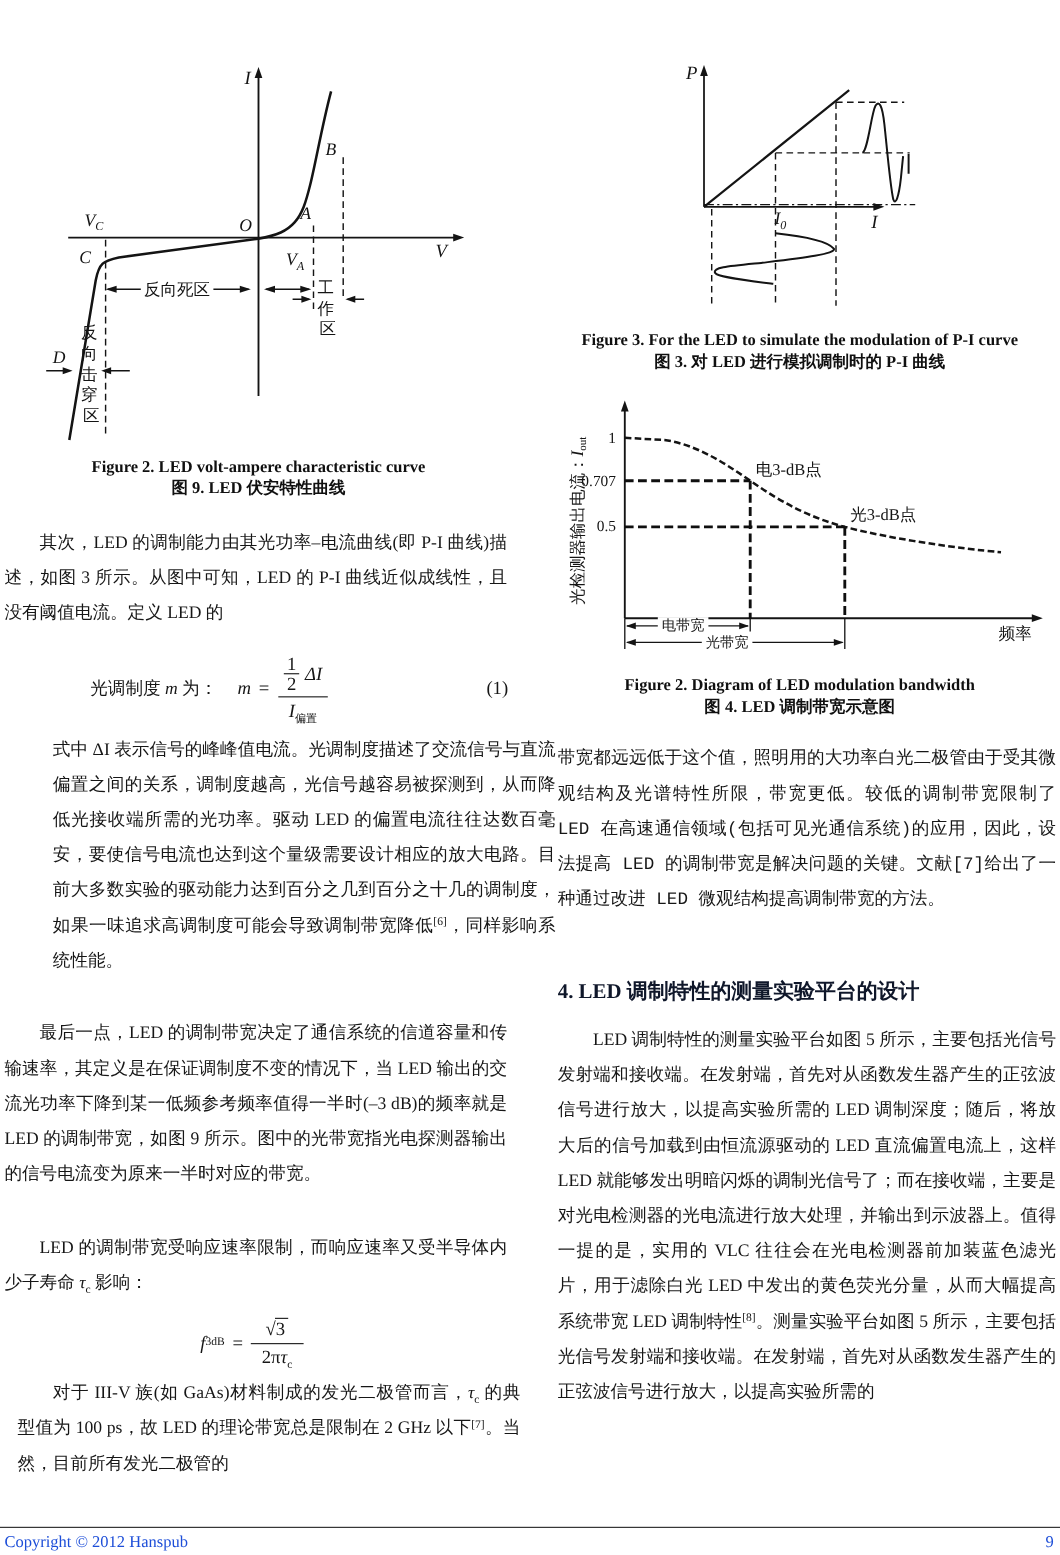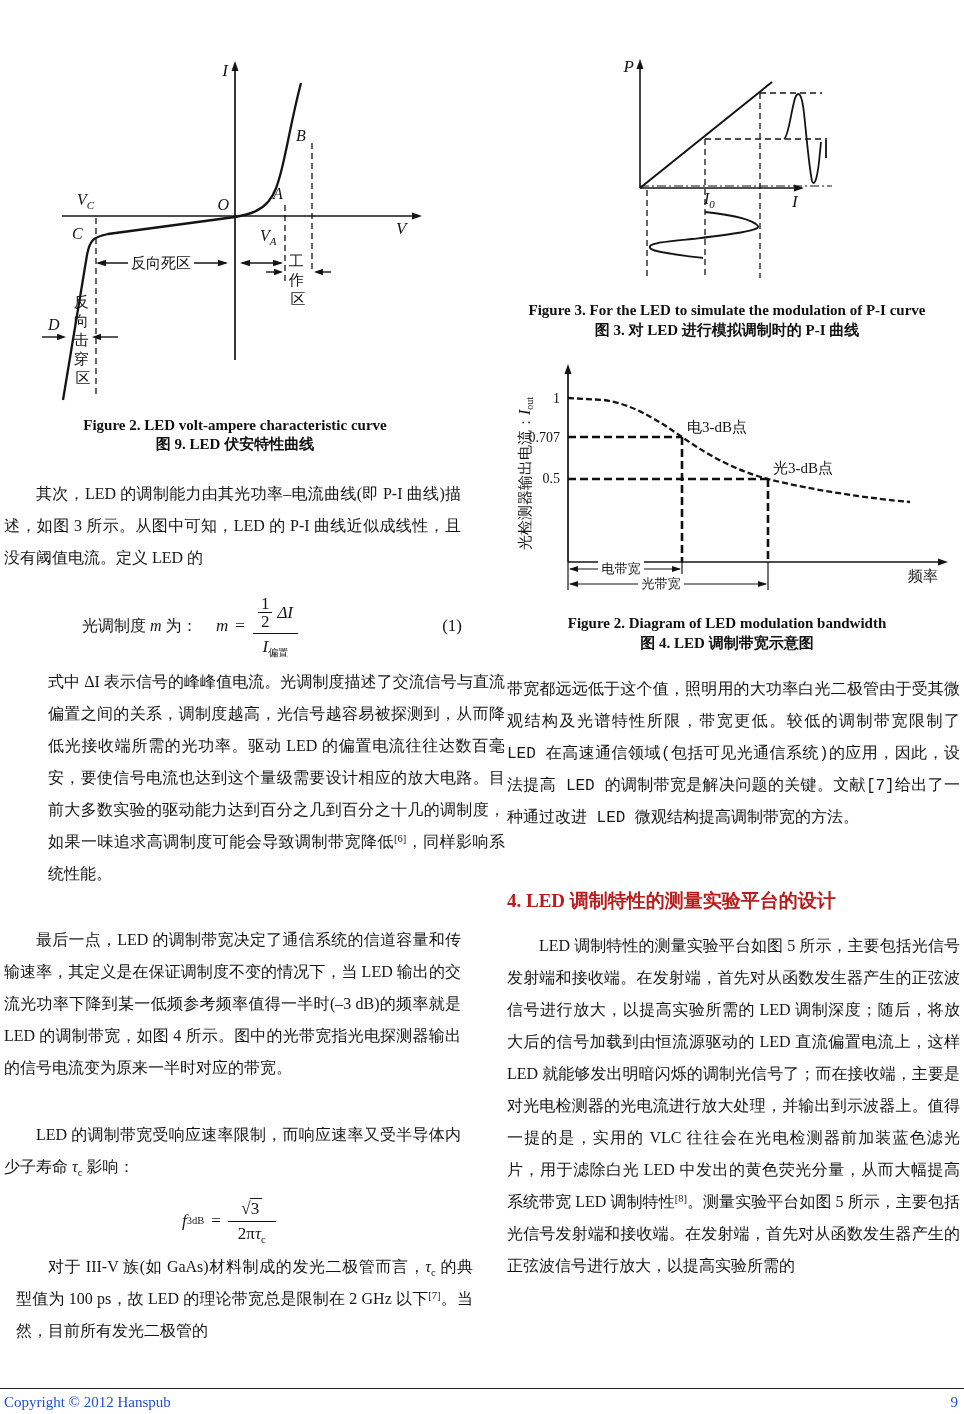--- a/index.html
+++ b/index.html
@@ -3,21 +3,21 @@
 <meta charset="utf-8">
 <style>
   html,body{margin:0;padding:0;background:#e8e8e8;}
   .page{position:relative;width:964px;height:1414px;background:#ffffff;margin:0 auto;
         font-family:"Liberation Serif","DejaVu Serif",serif;color:#161616;overflow:hidden;}
   .abs{position:absolute;}
   .para{font-size:16px;line-height:32px;text-align:justify;color:#161616;margin:0;}
   .indent{text-indent:32px;}
   .cap{font-weight:bold;font-size:15px;line-height:19px;text-align:center;color:#101010;}
   .hdr{font-size:17px;text-align:center;color:#101010;letter-spacing:.5px;}
-  .heading{font-size:19px;font-weight:bold;color:#b91c1c;white-space:nowrap;}
+  .heading{font-size:19px;font-weight:bold;color:#0f172a;white-space:nowrap;}
   sup{font-size:10.5px;line-height:0;vertical-align:5px;}
   sub{font-size:10.5px;line-height:0;}
   .cnsub{font-size:10px;line-height:0;vertical-align:-4px;text-align:center;}
   i{font-style:italic;}
   
   .eqbox{font-size:17px;}
   .eqrow{display:flex;align-items:center;height:100%;}
   .eqs{padding:0 7px;}
   .vfrac{display:inline-flex;flex-direction:column;align-items:center;vertical-align:middle;}
   .vtop{display:flex;align-items:center;padding:0 6px 3px 6px;}
@@ -122,21 +122,21 @@
             <i>ΔI</i>
           </span>
           <span class="vbot"><i>I</i><sub class="cnsub">偏置</sub></span>
         </span>
       </span>
       <span class="abs" style="right:0px;top:32px;">(1)</span>
     </div>
 
     <p class="abs para" style="left:0;top:666px;width:457px;margin-left:48px;"><span>式中 ΔI 表示信号的峰峰值电流。光调制度描述了交流信号与直流偏置之间的关系，调制度越高，光信号越容易被探测到，从而降低光接收端所需的光功率。驱动 LED 的偏置电流往往达数百毫安，要使信号电流也达到这个量级需要设计相应的放大电路。目前大多数实验的驱动能力达到百分之几到百分之十几的调制度，如果一味追求高调制度可能会导致调制带宽降低</span><sup>[6]</sup><span>，同样影响系统性能。</span></p>
 
-    <p class="abs para indent" style="left:4px;top:924px;width:457px;">最后一点，LED 的调制带宽决定了通信系统的信道容量和传输速率，其定义是在保证调制度不变的情况下，当 LED 输出的交流光功率下降到某一低频参考频率值得一半时(–3 dB)的频率就是 LED 的调制带宽，如图 4 所示。图中的光带宽指光电探测器输出的信号电流变为原来一半时对应的带宽。</p>
+    <p class="abs para indent" style="left:4px;top:924px;width:457px;">最后一点，LED 的调制带宽决定了通信系统的信道容量和传输速率，其定义是在保证调制度不变的情况下，当 LED 输出的交流光功率下降到某一低频参考频率值得一半时(–3 dB)的频率就是 LED 的调制带宽，如图 9 所示。图中的光带宽指光电探测器输出的信号电流变为原来一半时对应的带宽。</p>
 
     <p class="abs para indent" style="left:4px;top:1119px;width:457px;"><span>LED 的调制带宽受响应速率限制，而响应速率又受半导体内少子寿命 </span><i>τ</i><sub>c</sub><span> 影响：</span></p>
 
     <div class="abs eqbox" style="left:4px;top:1190px;width:458px;height:62px;">
       <span class="abs eqrow" style="left:178px;top:0;">
         <i>f</i>
           <sub style="vertical-align:-3px;">3dB</sub>
         <span class="eqs">=</span>
         <span class="vfrac">
           <span class="vtop" style="padding-bottom:2px;">

